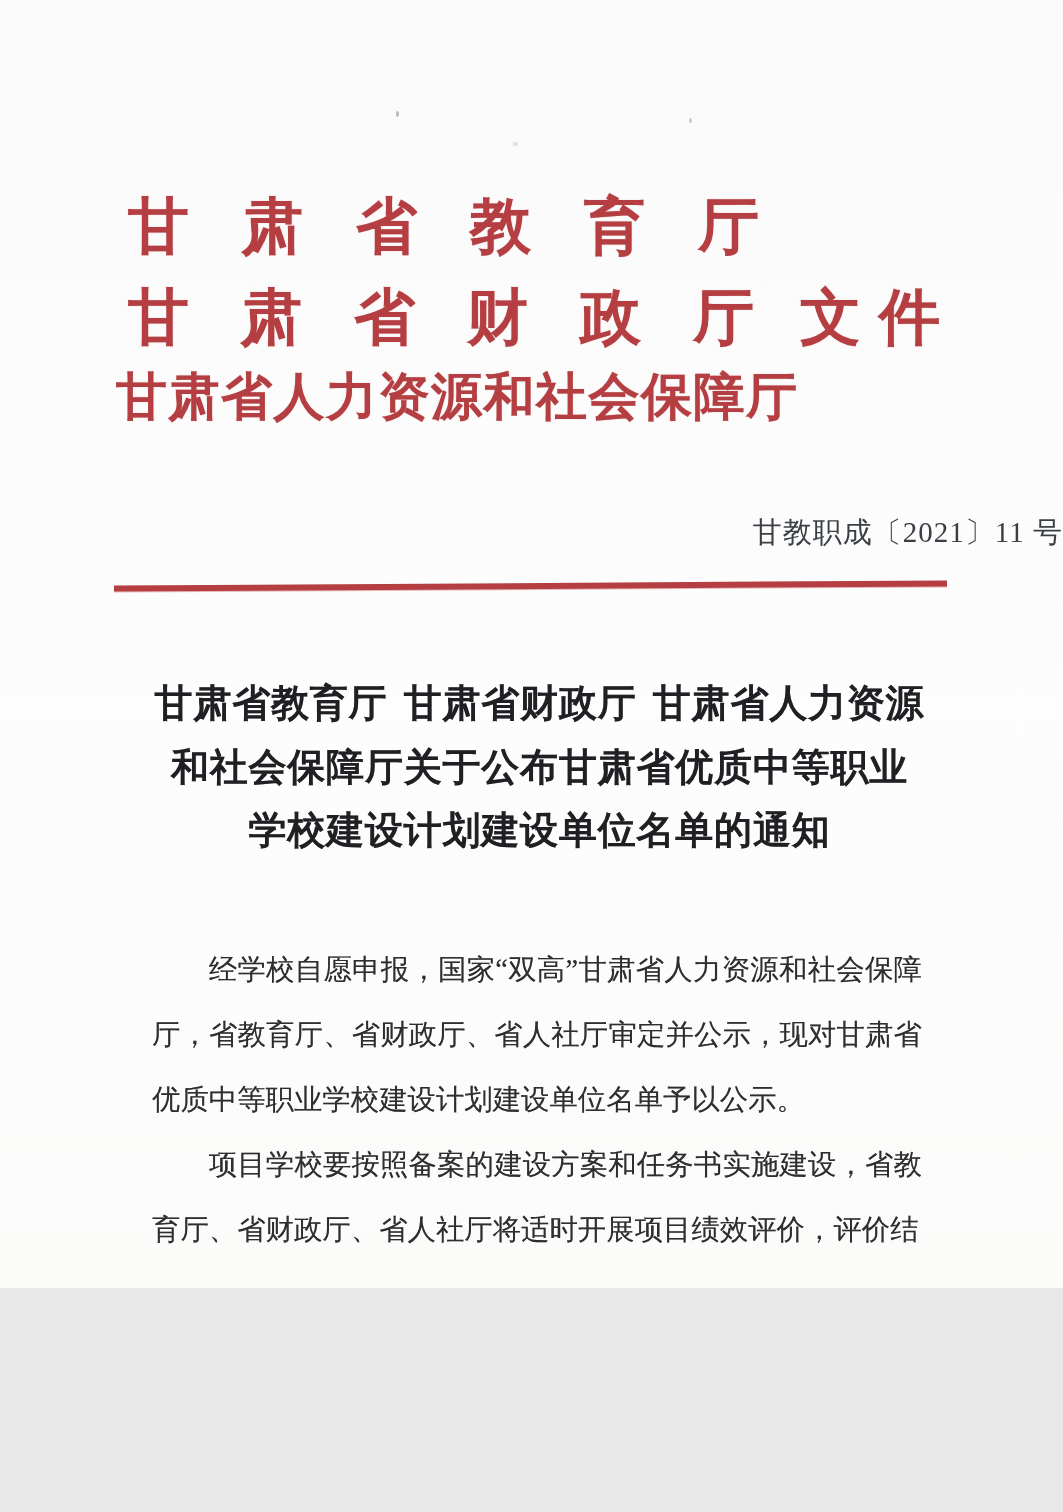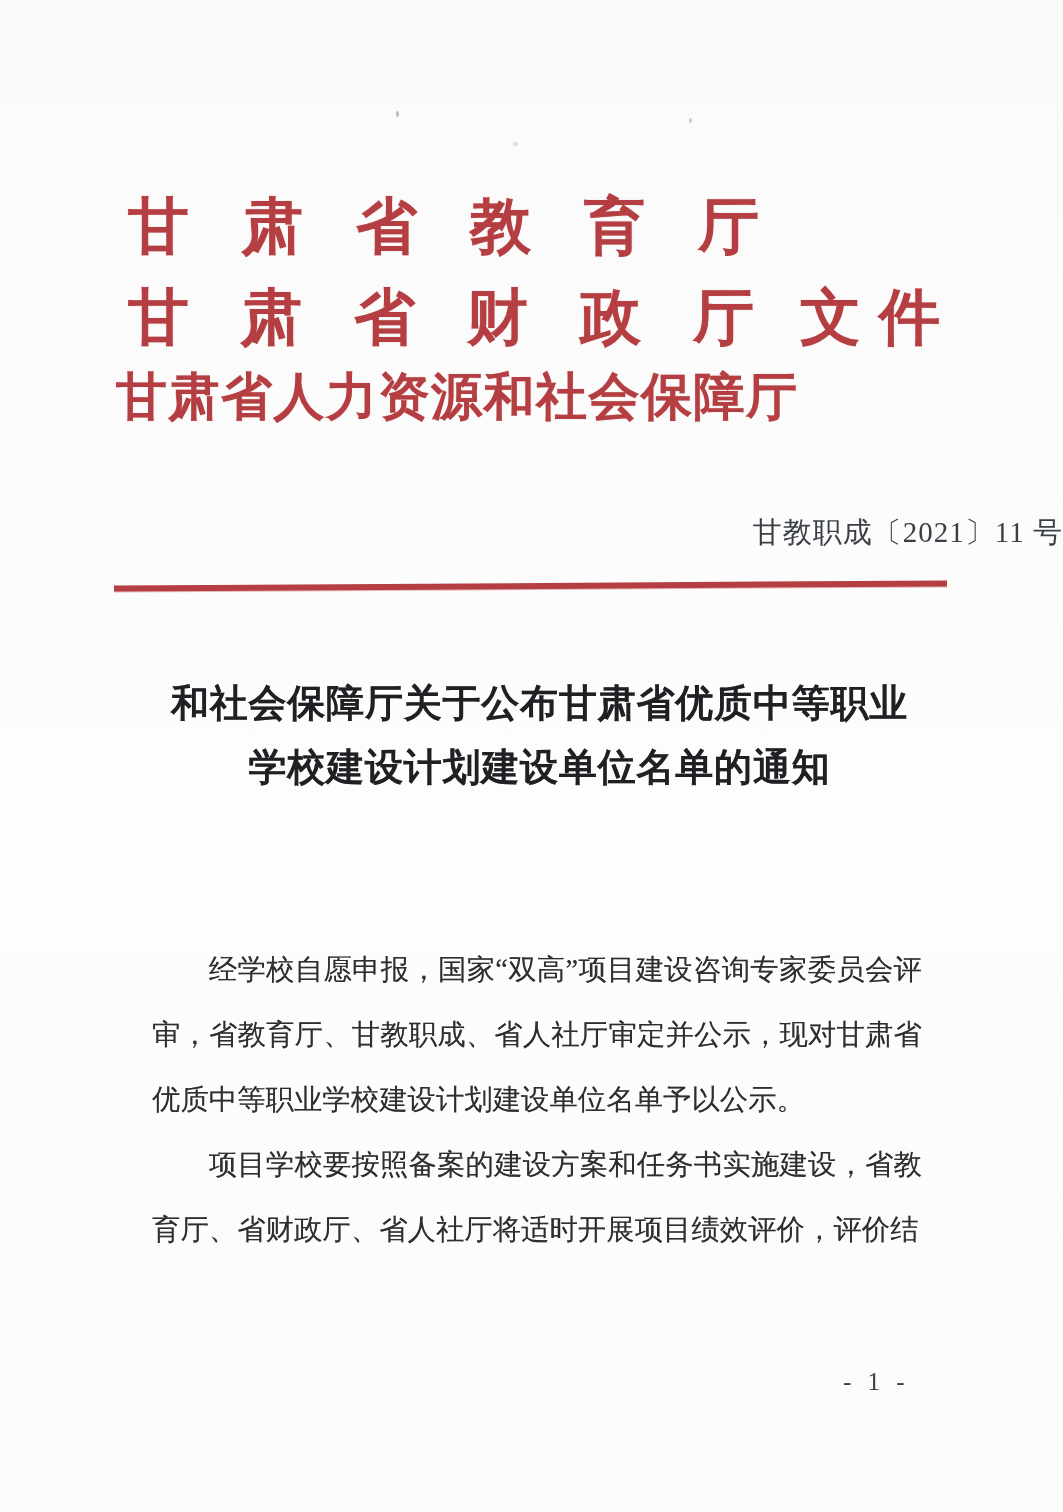--- a/index.html
+++ b/index.html
@@ -3,21 +3,21 @@
 <meta charset="utf-8">
 <style>
   html, body {
     margin: 0;
     padding: 0;
     background: #e8e8e8;
   }
   .page {
     position: relative;
     width: 1063px;
-    height: 1512px;
+    height: 1288px;
     margin: 0 auto;
     background: linear-gradient(180deg, #fbfafa 0%, #fdfdfd 55%, #fbfbfa 100%);
     overflow: hidden;
     font-family: "Liberation Serif", "DejaVu Serif", serif;
   }
 
   
   .letterhead { position: absolute; left: 0; top: 0; width: 100%; }
   .issuer {
     position: absolute;
@@ -119,24 +119,25 @@
       <span class="wide">甘肃省财政厅</span><span class="tight">文件</span>
     </div>
     <div class="issuer issuer-3">甘肃省人力资源和社会保障厅</div>
   </div>
 
   <div class="doc-number">甘教职成〔2021〕11 号</div>
 
   <div class="red-divider"></div>
 
   <h1 class="doc-title">
+    <div>甘肃省教育厅 甘肃省财政厅 甘肃省人力资源</div>
     <div>和社会保障厅关于公布甘肃省优质中等职业</div>
     <div>学校建设计划建设单位名单的通知</div>
   </h1>
 
   <div class="body-text">
-    <p class="indented">经学校自愿申报，国家“双高”项目建设咨询专家委员会评审，省教育厅、甘教职成、省人社厅审定并公示，现对甘肃省优质中等职业学校建设计划建设单位名单予以公示。</p>
+    <p class="indented">经学校自愿申报，国家“双高”甘肃省人力资源和社会保障厅，省教育厅、省财政厅、省人社厅审定并公示，现对甘肃省优质中等职业学校建设计划建设单位名单予以公示。</p>
     <p class="indented">项目学校要按照备案的建设方案和任务书实施建设，省教育厅、省财政厅、省人社厅将适时开展项目绩效评价，评价结</p>
   </div>
 
   <div class="page-number">- 1 -</div>
 
 </div>
 
 </body></html>

